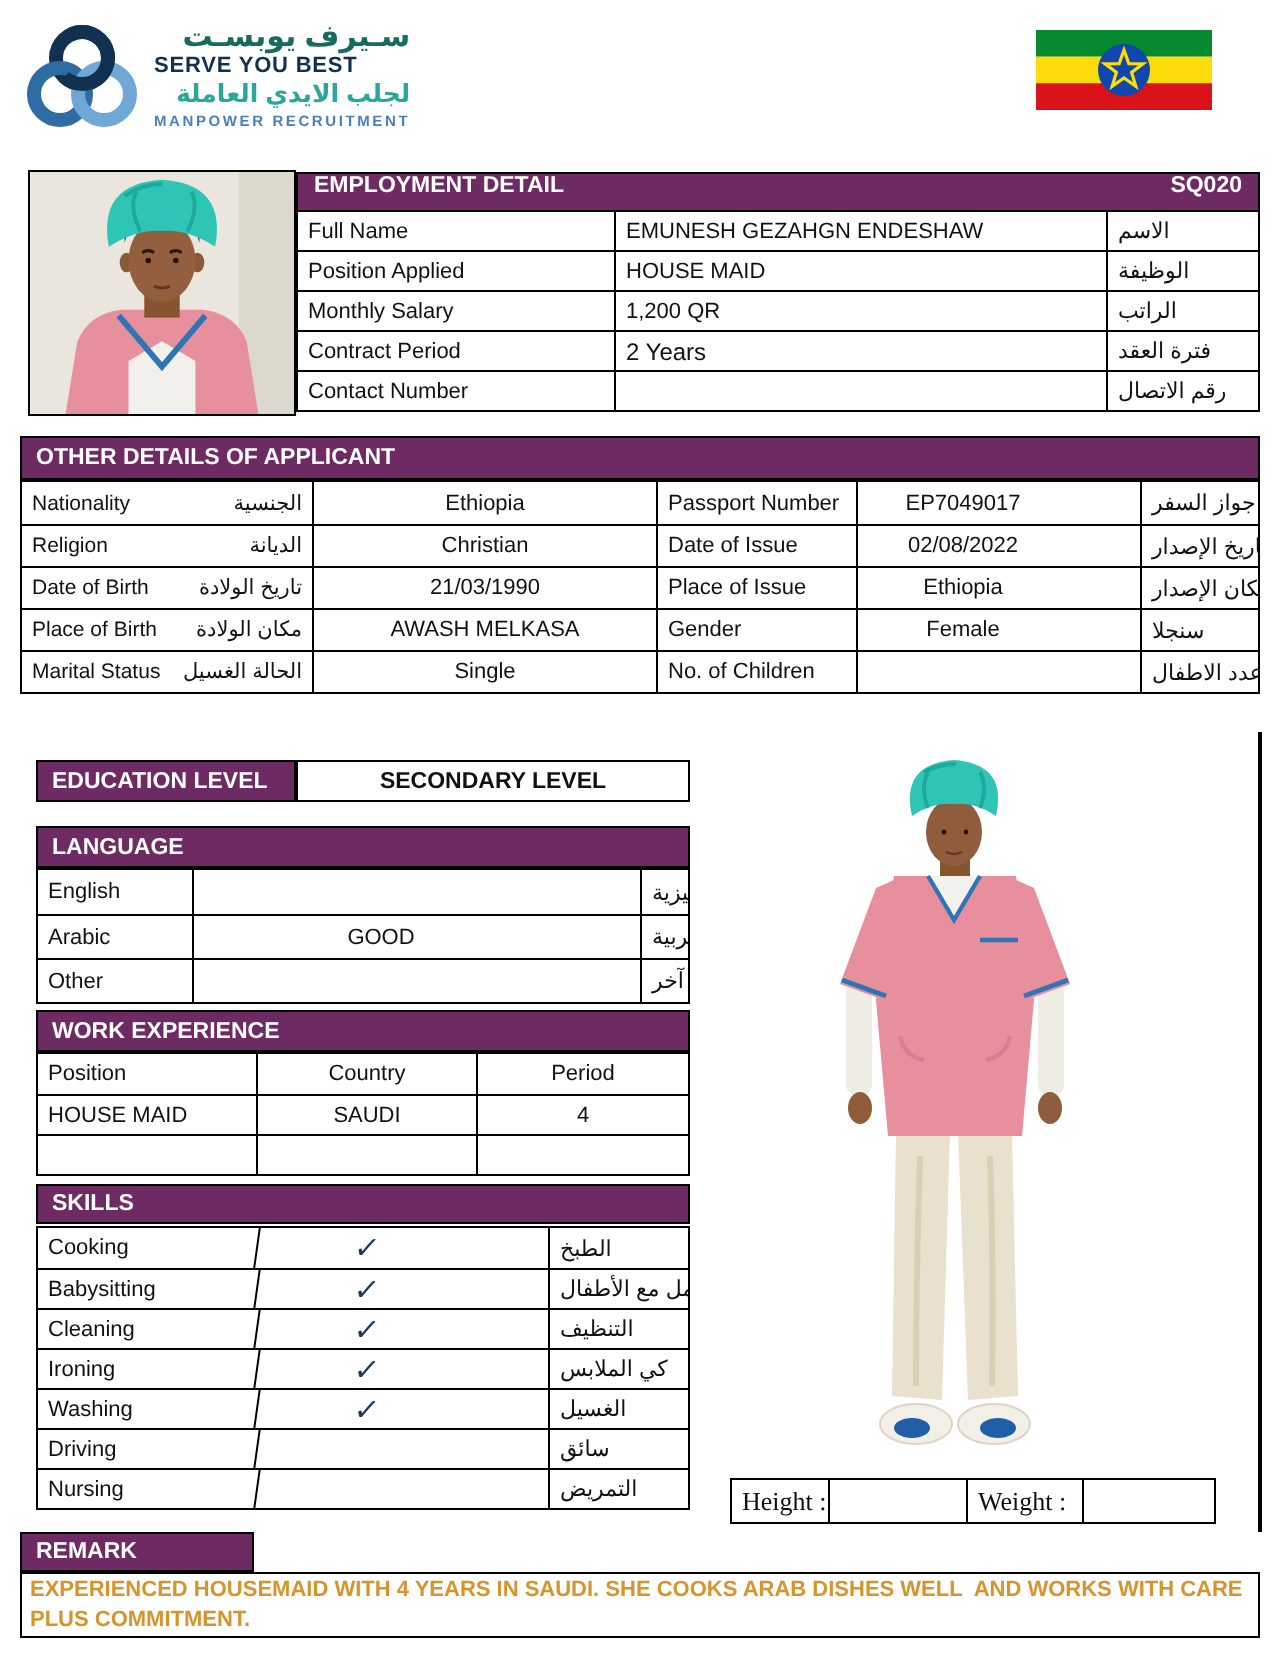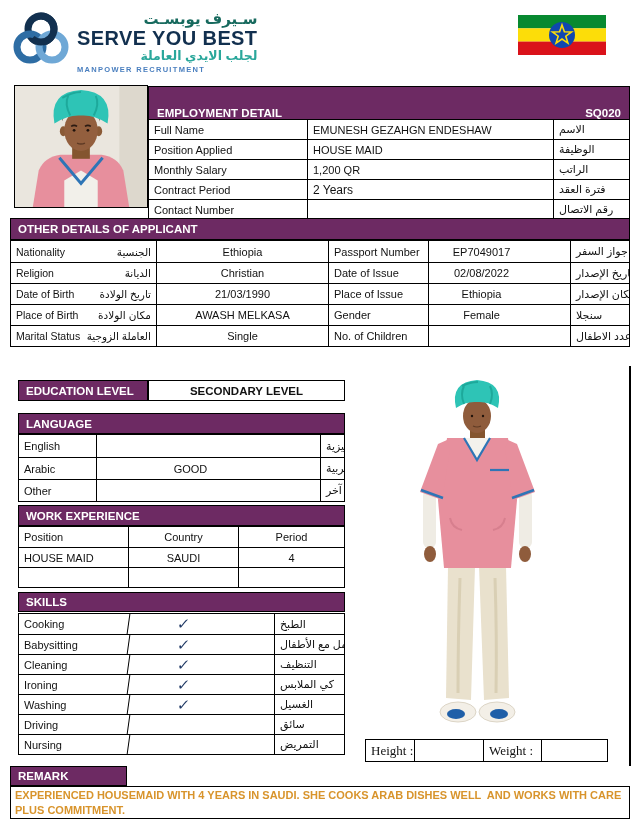--- a/index.html
+++ b/index.html
@@ -5,21 +5,21 @@
   html,body { margin:0; padding:0; background:#ffffff; }
   .page {
     position:relative; width:638px; height:838px; background:#fff;
     font-family:"Liberation Sans","DejaVu Sans",sans-serif; color:#111;
     overflow:hidden;
   }
   
   .logo-wrap { position:absolute; left:10px; top:9px; display:flex; gap:5px; }
   .logo-text { padding-top:2px; line-height:1; }
   .logo-ar-top   { font-size:15px; font-weight:bold; color:#176a5e; direction:rtl; }
-  .logo-name     { font-size:20px; font-weight:bold; color:#12304f; letter-spacing:.4px; margin-top:2px; }
+  .logo-name     { font-size:11px; font-weight:bold; color:#12304f; letter-spacing:.4px; margin-top:2px; }
   .logo-ar-sub   { font-size:12.5px; font-weight:bold; color:#2aa79b; direction:rtl; margin-top:2px; }
   .logo-tagline  { font-size:7.5px; font-weight:bold; color:#4a7fbf; letter-spacing:1.3px; margin-top:3px; }
   .flag { position:absolute; left:518px; top:15px; width:88px; height:40px; }
 
   
   .pbar {
     position:absolute; background:var(--header-purple,#6d2a63); color:#fff;
     font-weight:bold; font-size:11.5px; display:flex; align-items:center;
     padding:0 7px; box-sizing:border-box; border:1px solid #000;
   }
@@ -33,22 +33,22 @@
     overflow:hidden; white-space:nowrap;
   }
   .bl { border-left:1px solid #000; }
   .c-center { justify-content:center; }
   .c-right  { justify-content:flex-end;margin-left:36px; }
   .ar { direction:rtl; }
 
   
   .emp-tbl { left:148px; top:86px; width:482px; }
   .emp-head {
-    height:32px; background:var(--header-purple,#6d2a63); color:#fff; font-weight:bold;
-    font-size:11.5px; display:flex; align-items:flex-end; justify-content:space-between;
+    height:18px; background:var(--header-purple,#6d2a63); color:#fff; font-weight:bold;
+    font-size:11.5px; display:flex; align-items:flex-start; justify-content:space-between;
     padding:0 8px;
   }
   .emp-row { grid-template-columns:158px 1fr 112px; height:20px; border-top:1px solid #000; }
 
   
   .other-bar { left:10px; top:218px; width:620px; height:22px; }
   .other-tbl { left:10px; top:240px; width:620px; }
   .other-row { grid-template-columns:145px 172px 100px 106px 1fr; height:21px; }
   .dual { justify-content:space-between; font-size:10.5px; gap:2px; }
 
@@ -211,21 +211,21 @@
         <span class="ar">مكان الولادة</span>
       </div>
       <div class="bl c-center">AWASH MELKASA</div>
       <div class="bl">Gender</div>
       <div class="bl c-center">Female</div>
       <div class="bl c-right ar">سنجلا</div>
     </div>
     <div class="row other-row">
       <div class="dual">
         <span>Marital Status</span>
-        <span class="ar">العاملة الزوجية</span>
+        <span class="ar">الحالة الغسيل</span>
       </div>
       <div class="bl c-center">Single</div>
       <div class="bl">No. of Children</div>
       <div class="bl c-center"></div>
       <div class="bl c-right ar">عدد الاطفال</div>
     </div>
   </div>
 
   <div class="pbar edu-bar">
     <span>EDUCATION LEVEL</span>

